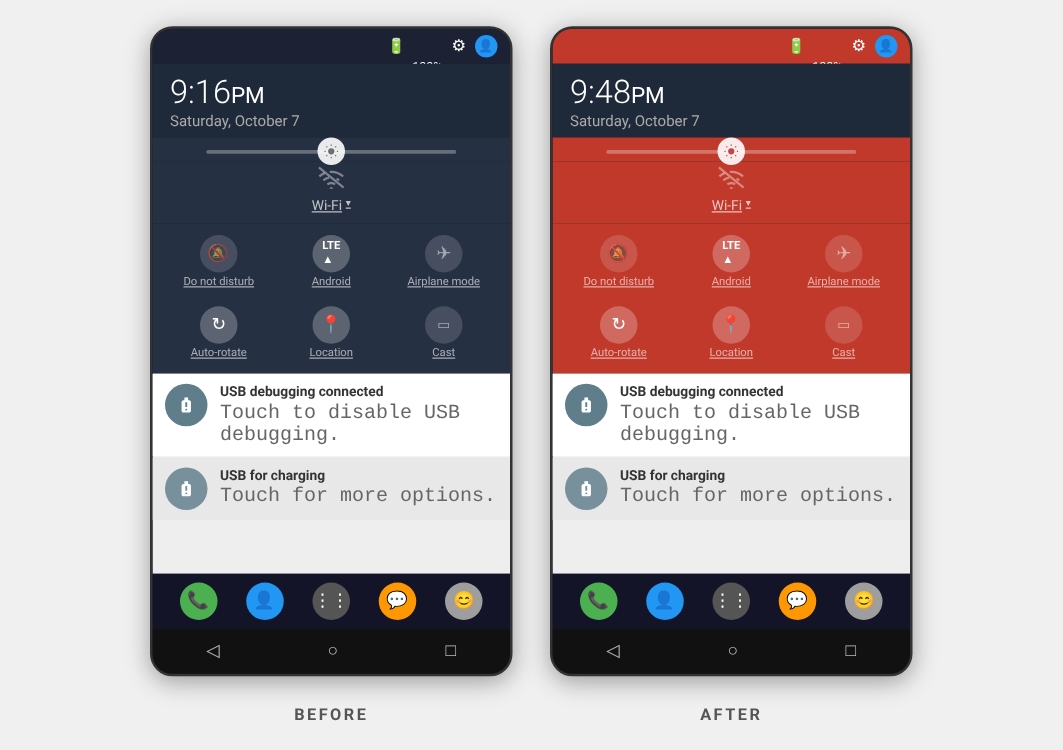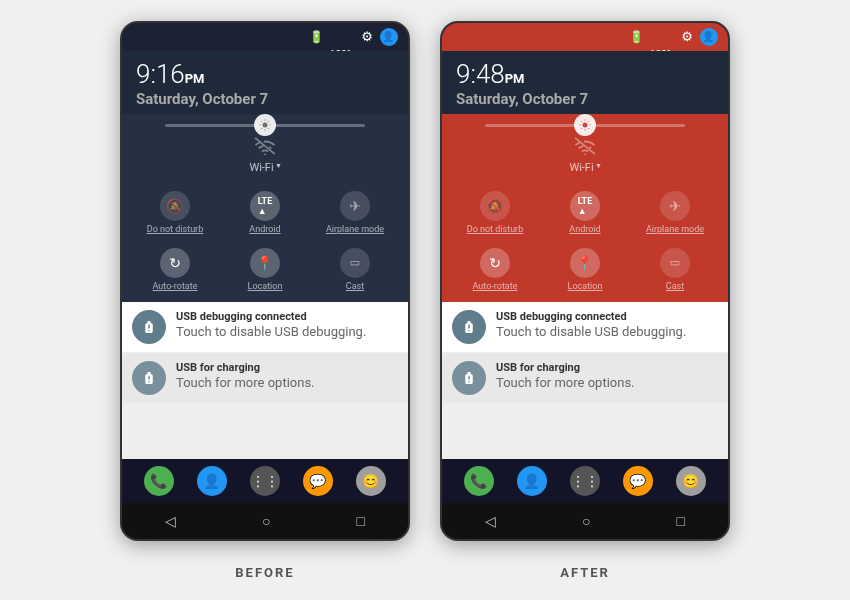--- a/index.html
+++ b/index.html
@@ -96,29 +96,28 @@
       background: #1e2a3a;
       padding: 8px 14px 6px;
       flex-shrink: 0;
     }
     .time-display {
       font-size: 26px;
       color: #fff;
       font-weight: 300;
     }
     .time-ampm {
-      font-size: 13px;
-      font-weight: 700;
+      font-size: 18px;
+      font-weight: 400;
       text-align: center;
     }
     .date-display {
-      font-size: 15px;
+      font-size: 12px;
       color: #aaa;
       margin-top: 1px;
-      font-weight: bold;
     }
     
     .brightness-area {
       background: #263043;
       padding: 10px 20px 6px;
       display: flex;
       align-items: center;
       justify-content: center;
       flex-shrink: 0;
     }
@@ -165,20 +164,21 @@
     .wifi-off-icon {
       color: rgba(255,255,255,0.4);
       font-size: 18px;
       margin-bottom: 2px;
     }
     .wifi-label {
       font-size: 11px;
       color: rgba(255,255,255,0.7);
       display: flex;
       gap: 3px;
+      text-decoration: underline;
     }
     .wifi-label .dropdown-arrow {
       font-size: 8px;
     }
     
     .tiles-grid {
       background: #263043;
       display: grid;
       grid-template-columns: repeat(3, 1fr);
       padding: 4px 10px 6px;
@@ -248,23 +248,24 @@
     }
     .notif-text {
       flex: 1;
     }
     .notif-title {
       font-size: 11px;
       font-weight: 700;
       color: #333;
     }
     .notif-subtitle {
-      font-size: 13px;
+      font-size: 16px;
       color: #666;
       margin-top: 1px;
+      font-family: Liberation Mono, monospace;
     }
     
     .nav-bar {
       height: 36px;
       background: #111;
       display: flex;
       align-items: center;
       justify-content: space-around;
       flex-shrink: 0;
     }

